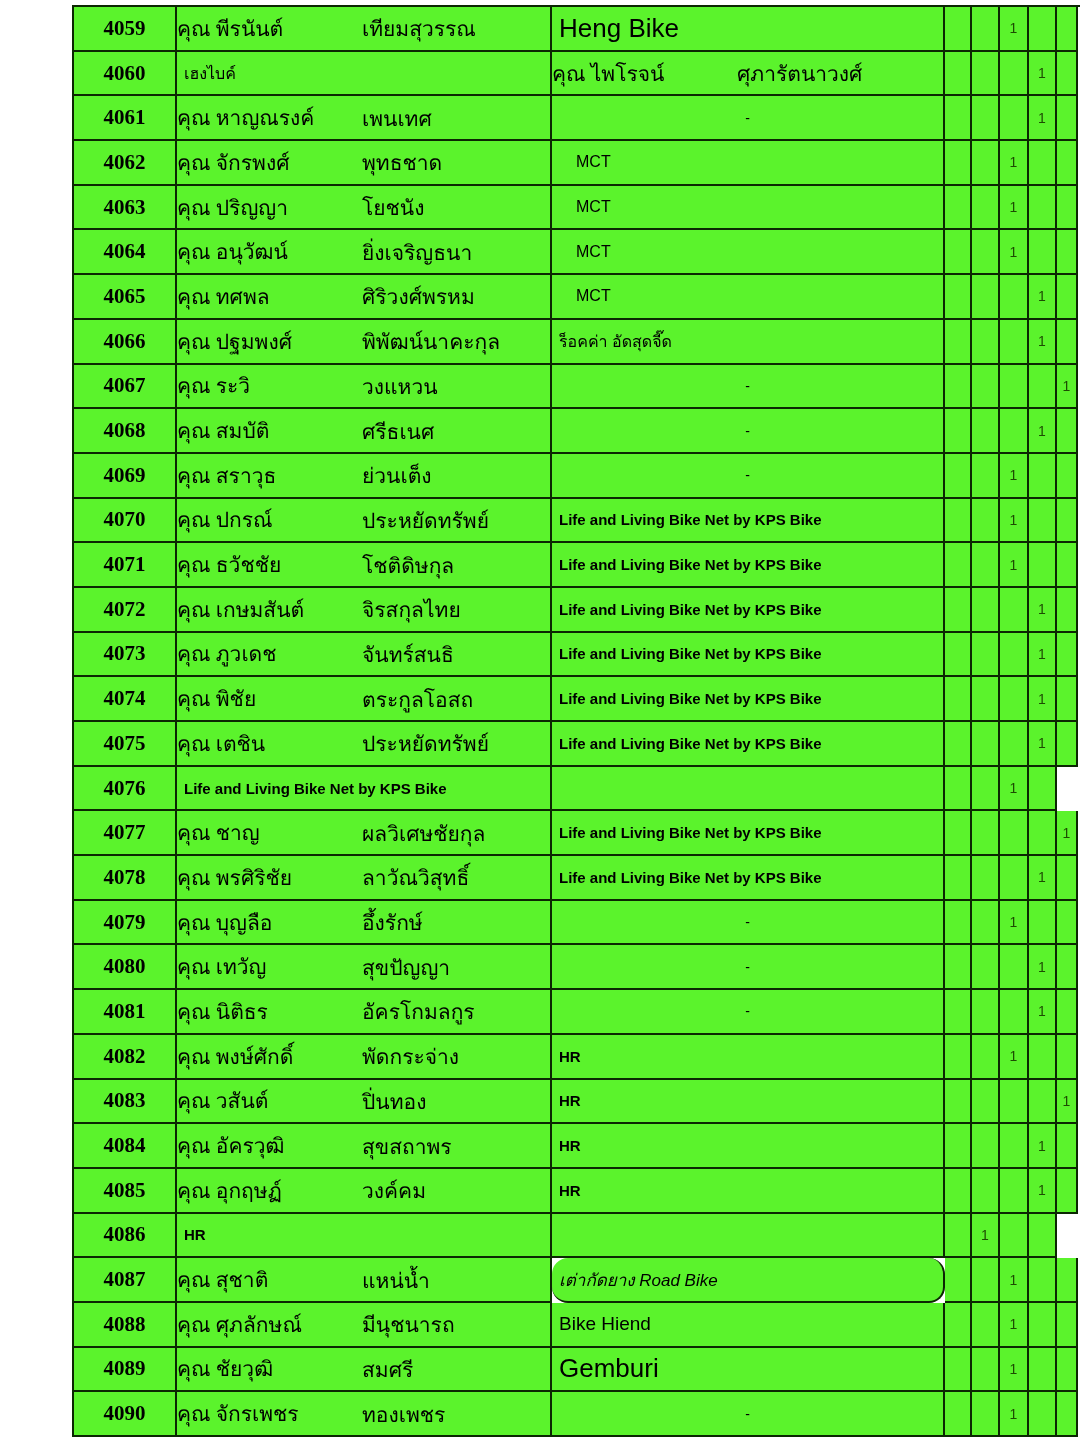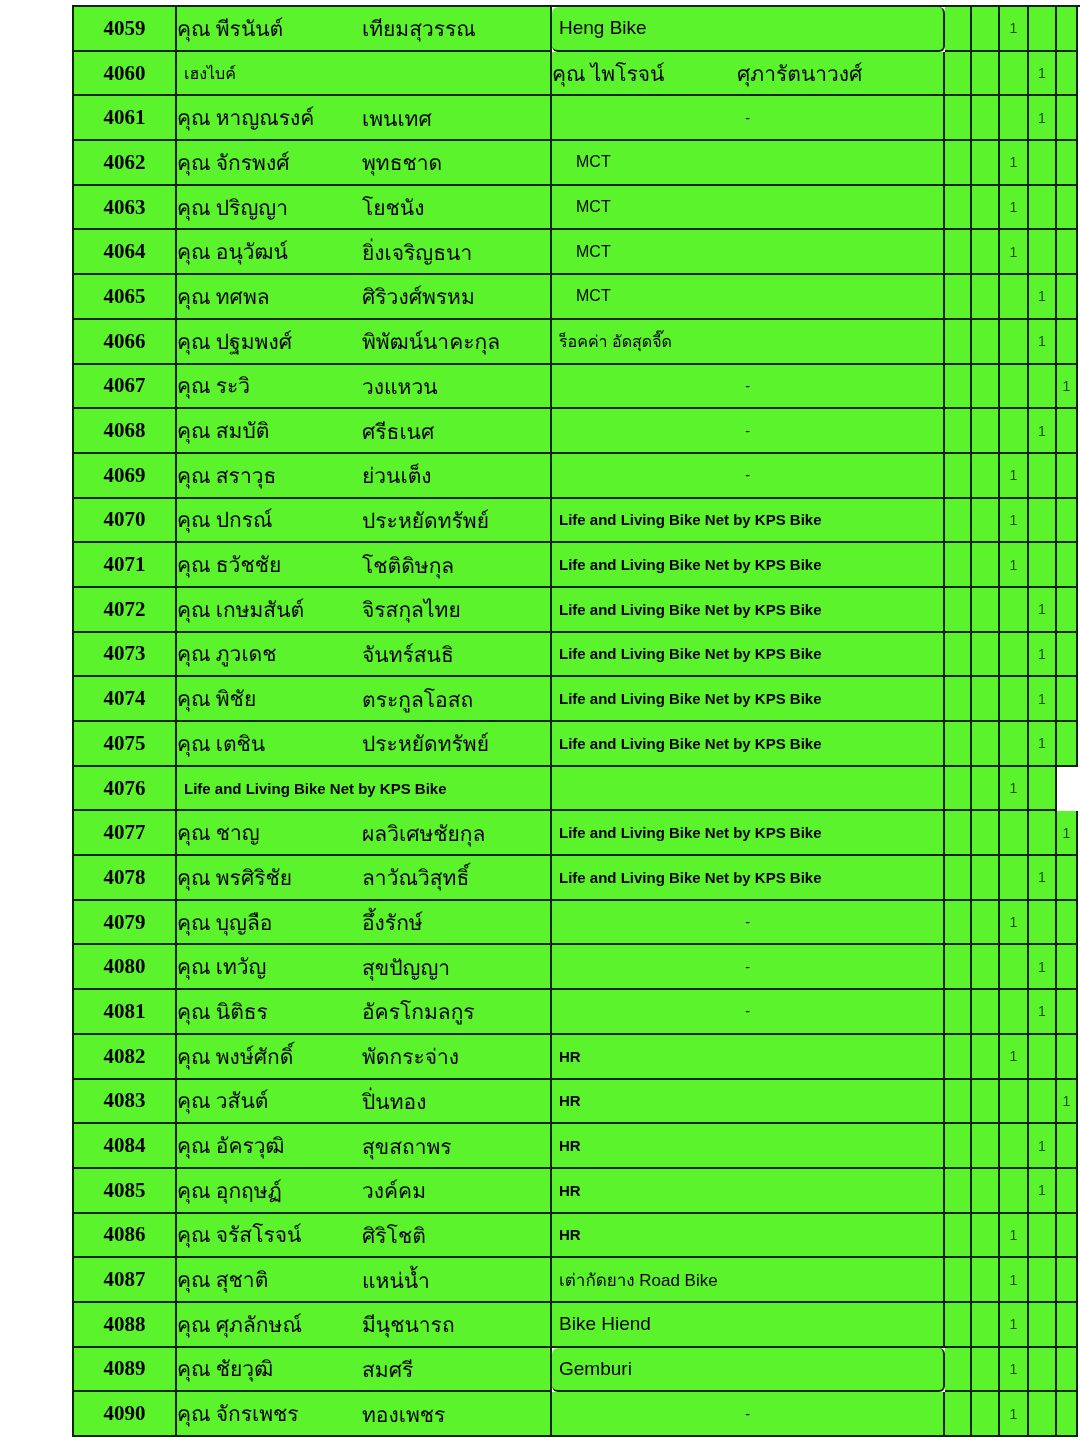--- a/index.html
+++ b/index.html
@@ -42,25 +42,25 @@
   .c-name{
     position:relative;
     font-family:"Liberation Serif",serif;
     font-size:21px;
     padding-left:0;
   }
   .c-name .last{
     position:absolute;left:185px;top:50%;transform:translateY(-50%);
   }
   .c-team{padding-left:7px;font-size:16px;}
-  .ts-en-large{font-size:19px;border-radius:6px;}
+  .ts-en-large{font-size:26px;}
   .ts-en-small{font-size:16px;padding-left:24px;}
   .ts-thai{font-size:16px;}
   .ts-bold{font-size:15px;font-weight:bold;}
-  .ts-italic{font-size:17px;}
+  .ts-italic{font-size:17px;font-style:italic;border-radius:16px;}
   .ts-serif{font-family:Liberation Sans, sans-serif;font-size:19px;}
   .ts-dash{justify-content:center;padding-left:0;font-size:14px;}
   .c-mark{
     justify-content:center;
     font-size:14px;color:var(--mark);
   }
 </style>
 </head>
 <body style="background: rgb(255, 255, 255);">
 
@@ -407,24 +407,20 @@
       </div>
       <div class="cell c-team ts-bold">HR</div>
       <div class="cell c-mark"></div>
       <div class="cell c-mark"></div>
       <div class="cell c-mark"></div>
       <div class="cell c-mark">1</div>
       <div class="cell c-mark"></div>
     </div>
     <div class="row">
       <div class="cell c-id">4086</div>
-      <div class="cell c-name">
-        <span>คุณ จรัสโรจน์</span>
-        <span class="last">ศิริโชติ</span>
-      </div>
       <div class="cell c-team ts-bold">HR</div>
       <div class="cell c-mark"></div>
       <div class="cell c-mark"></div>
       <div class="cell c-mark">1</div>
       <div class="cell c-mark"></div>
       <div class="cell c-mark"></div>
     </div>
     <div class="row">
       <div class="cell c-id">4087</div>
       <div class="cell c-name">

